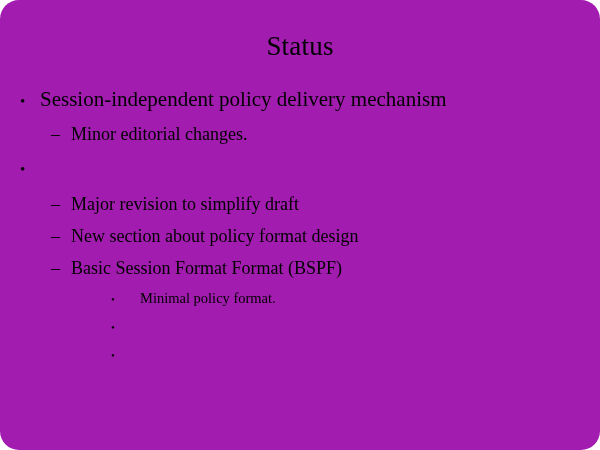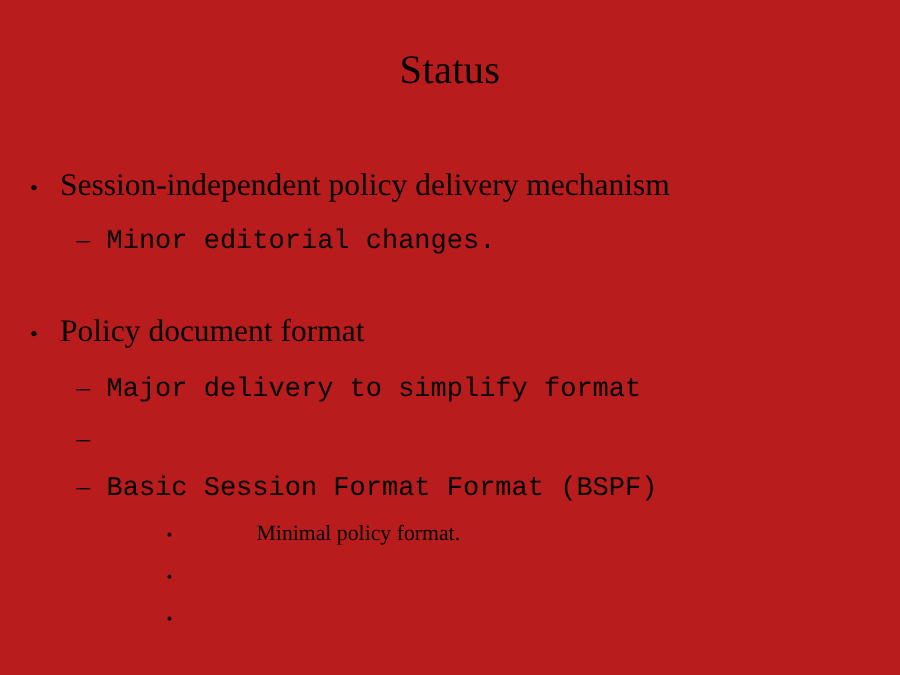--- a/index.html
+++ b/index.html
@@ -11,22 +11,23 @@
     height: 450px;
     background: #ffffff;
     font-family: "Liberation Serif", "DejaVu Serif", serif;
     color: #000000;
     overflow: hidden;
   }
   .slide {
     position: relative;
     width: 600px;
     height: 450px;
-    background: #b91c1c;
+    background: #a21caf;
     box-sizing: border-box;
+    border-radius: 19px;
   }
   .slide-title {
     position: absolute;
     top: 30px;
     left: 0;
     width: 600px;
     text-align: center;
     font-size: 27px;
     line-height: 32px;
     font-weight: normal;
@@ -53,55 +54,52 @@
   }
   .lvl1 .marker {
     width: 20px;
     flex: 0 0 20px;
     font-size: 15px;
     line-height: 31px;
   }
   .lvl1 .text {
     flex: 1 1 auto;
     line-height: 31px;
-    margin-top: 24px;
   }
   
   .lvl2 {
     padding-left: 51px;
     font-size: 18px;
     line-height: 29px;
   }
   .lvl2 .marker {
     width: 20px;
     flex: 0 0 20px;
     font-size: 18px;
     line-height: 29px;
   }
   .lvl2 .text {
     flex: 1 1 auto;
     line-height: 29px;
-    font-family: Liberation Mono, monospace;
   }
   
   .lvl3 {
     padding-left: 111px;
     font-size: 14.5px;
     line-height: 25px;
   }
   .lvl3 .marker {
     width: 29px;
     flex: 0 0 29px;
     font-size: 11px;
     line-height: 25px;
   }
   .lvl3 .text {
     flex: 1 1 auto;
     line-height: 25px;
-    margin-left: 31px;
   }
   .spacer-sm { height: 3px; }
   .spacer-md { height: 5px; }
 </style>
 </head>
 <body>
 
 <div class="slide">
 
   <div class="slide-title">Status</div>
@@ -117,34 +115,34 @@
 
     <div class="bullet-row lvl2">
       <span class="marker">–</span>
       <span class="text">Minor editorial changes.</span>
     </div>
 
     <div class="spacer-md"></div>
 
     <div class="bullet-row lvl1">
       <span class="marker">•</span>
-      <span class="text">Policy document format</span>
     </div>
 
     <div class="spacer-md"></div>
 
     <div class="bullet-row lvl2">
       <span class="marker">–</span>
-      <span class="text">Major delivery to simplify format</span>
+      <span class="text">Major revision to simplify draft</span>
     </div>
 
     <div class="spacer-sm"></div>
 
     <div class="bullet-row lvl2">
       <span class="marker">–</span>
+      <span class="text">New section about policy format design</span>
     </div>
 
     <div class="spacer-sm"></div>
 
     <div class="bullet-row lvl2">
       <span class="marker">–</span>
       <span class="text">Basic Session Format Format (BSPF)</span>
     </div>
 
     <div class="spacer-sm"></div>

